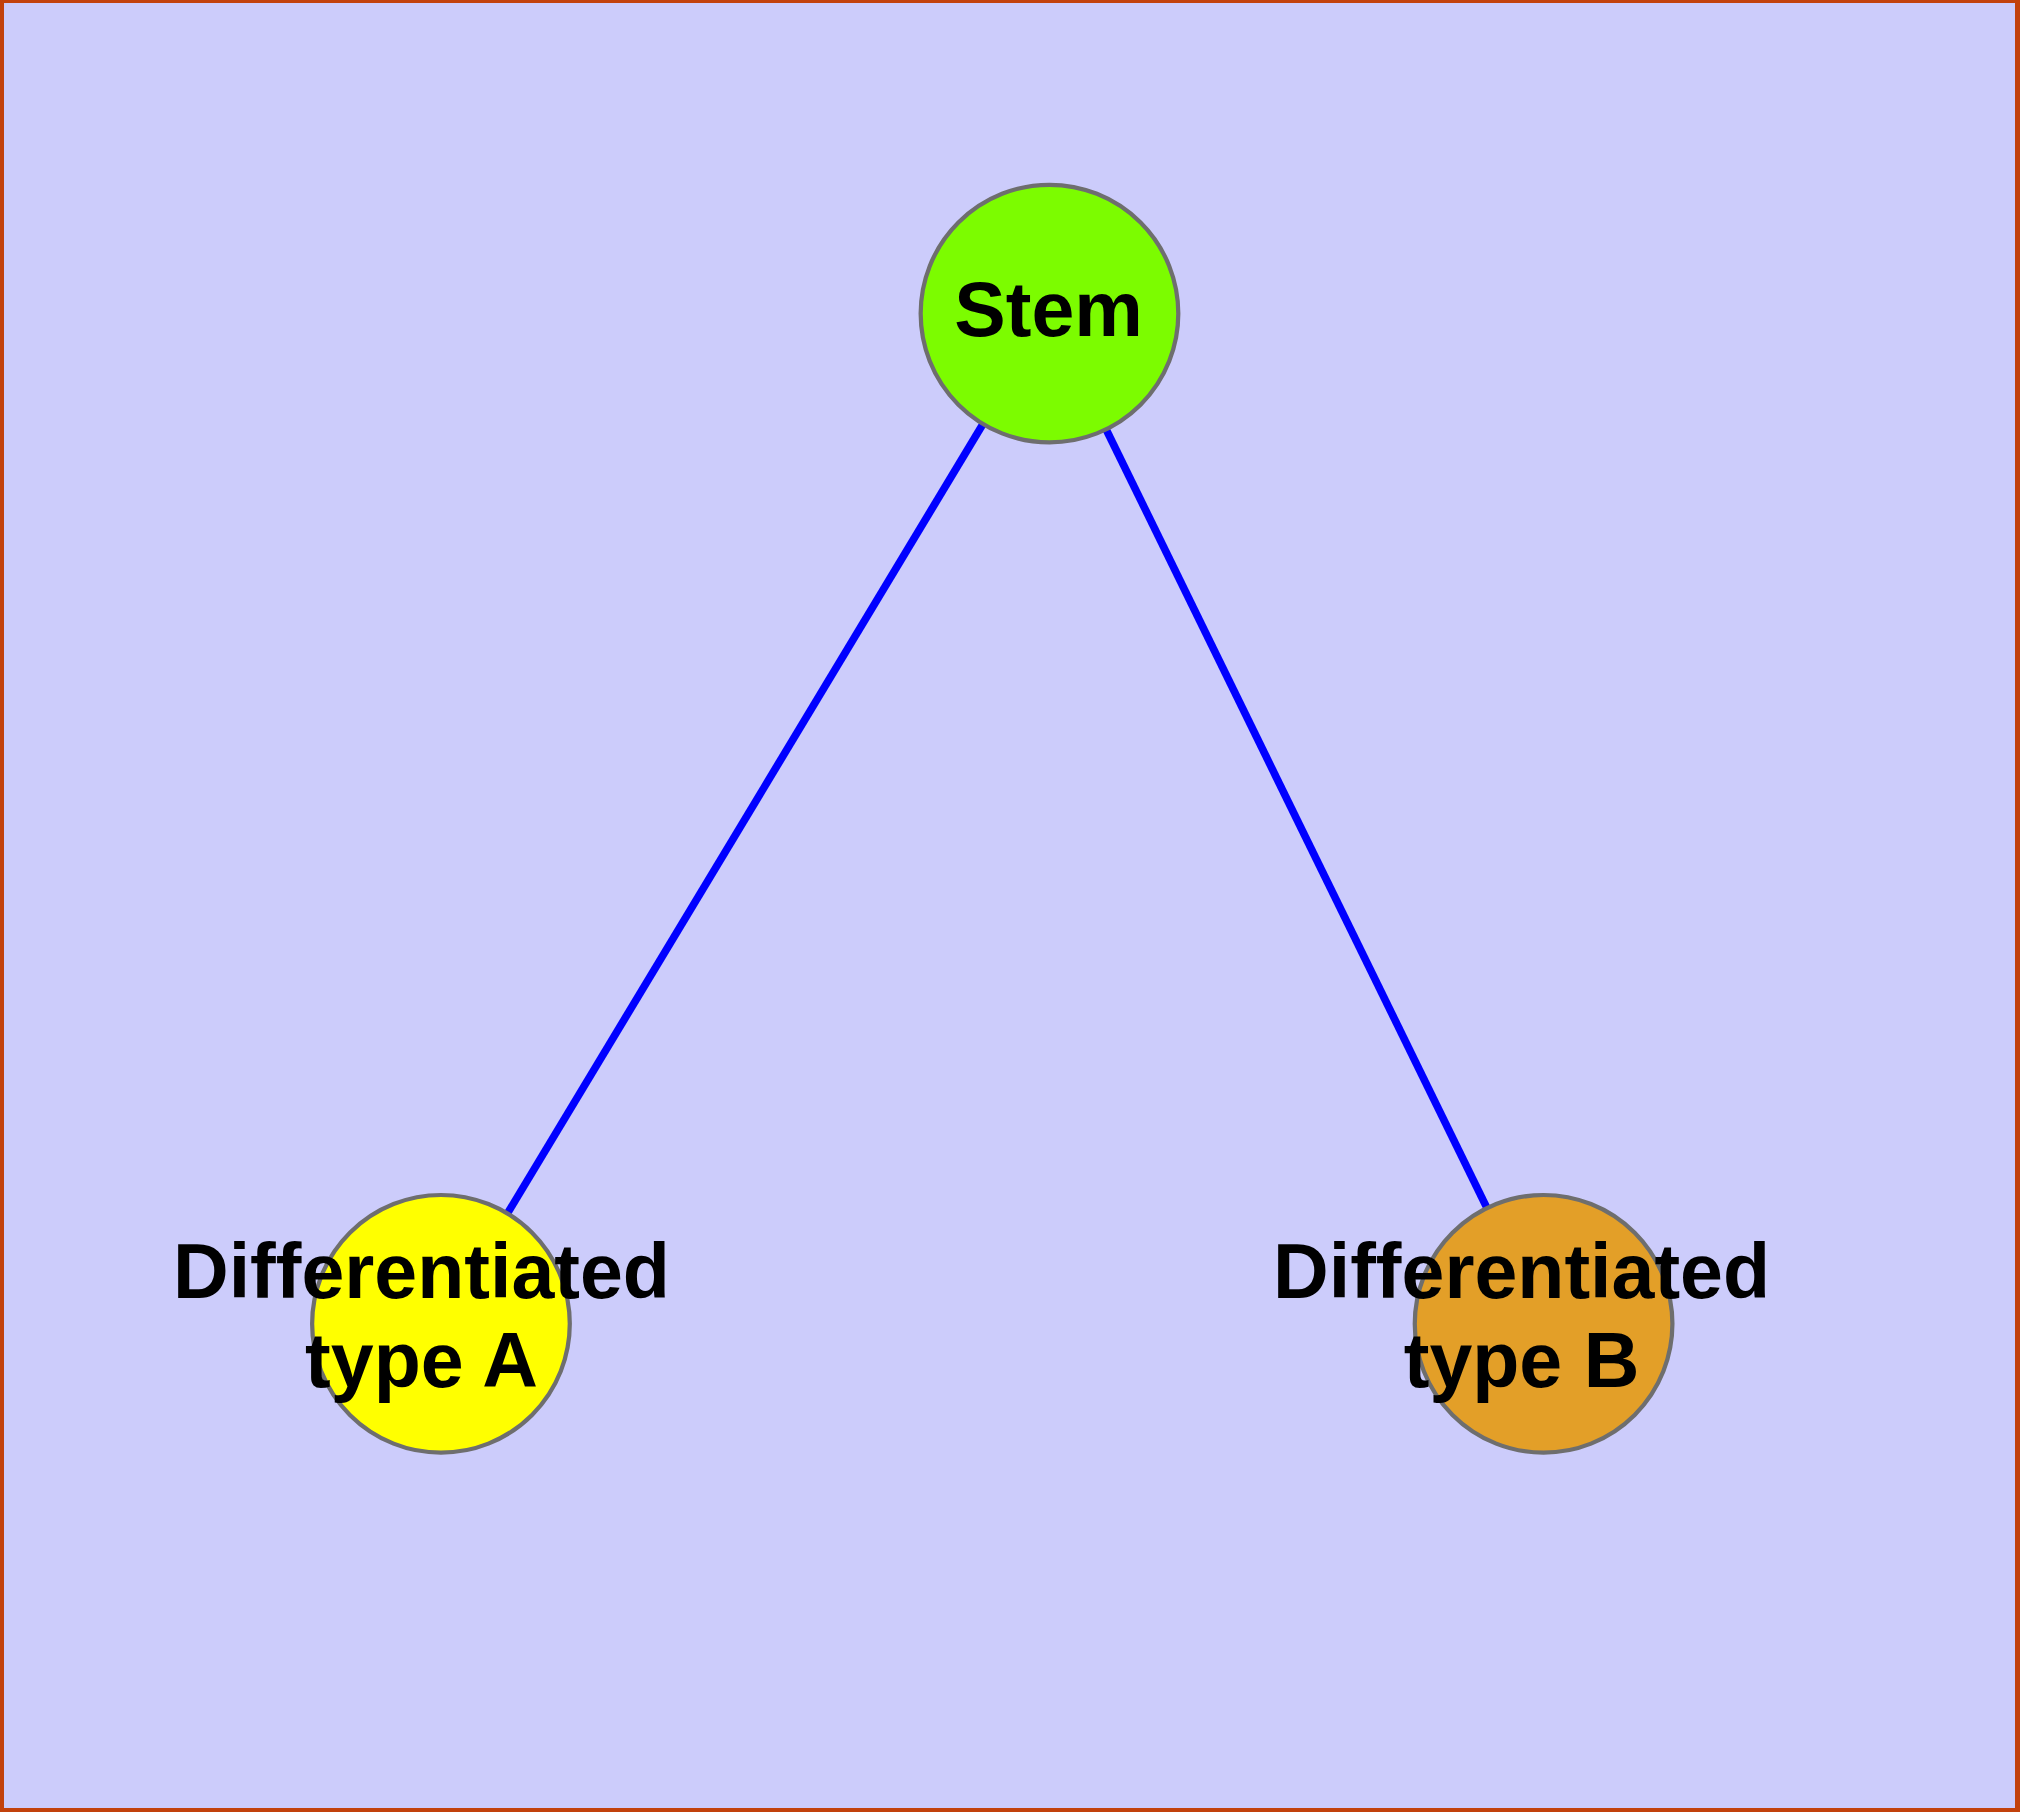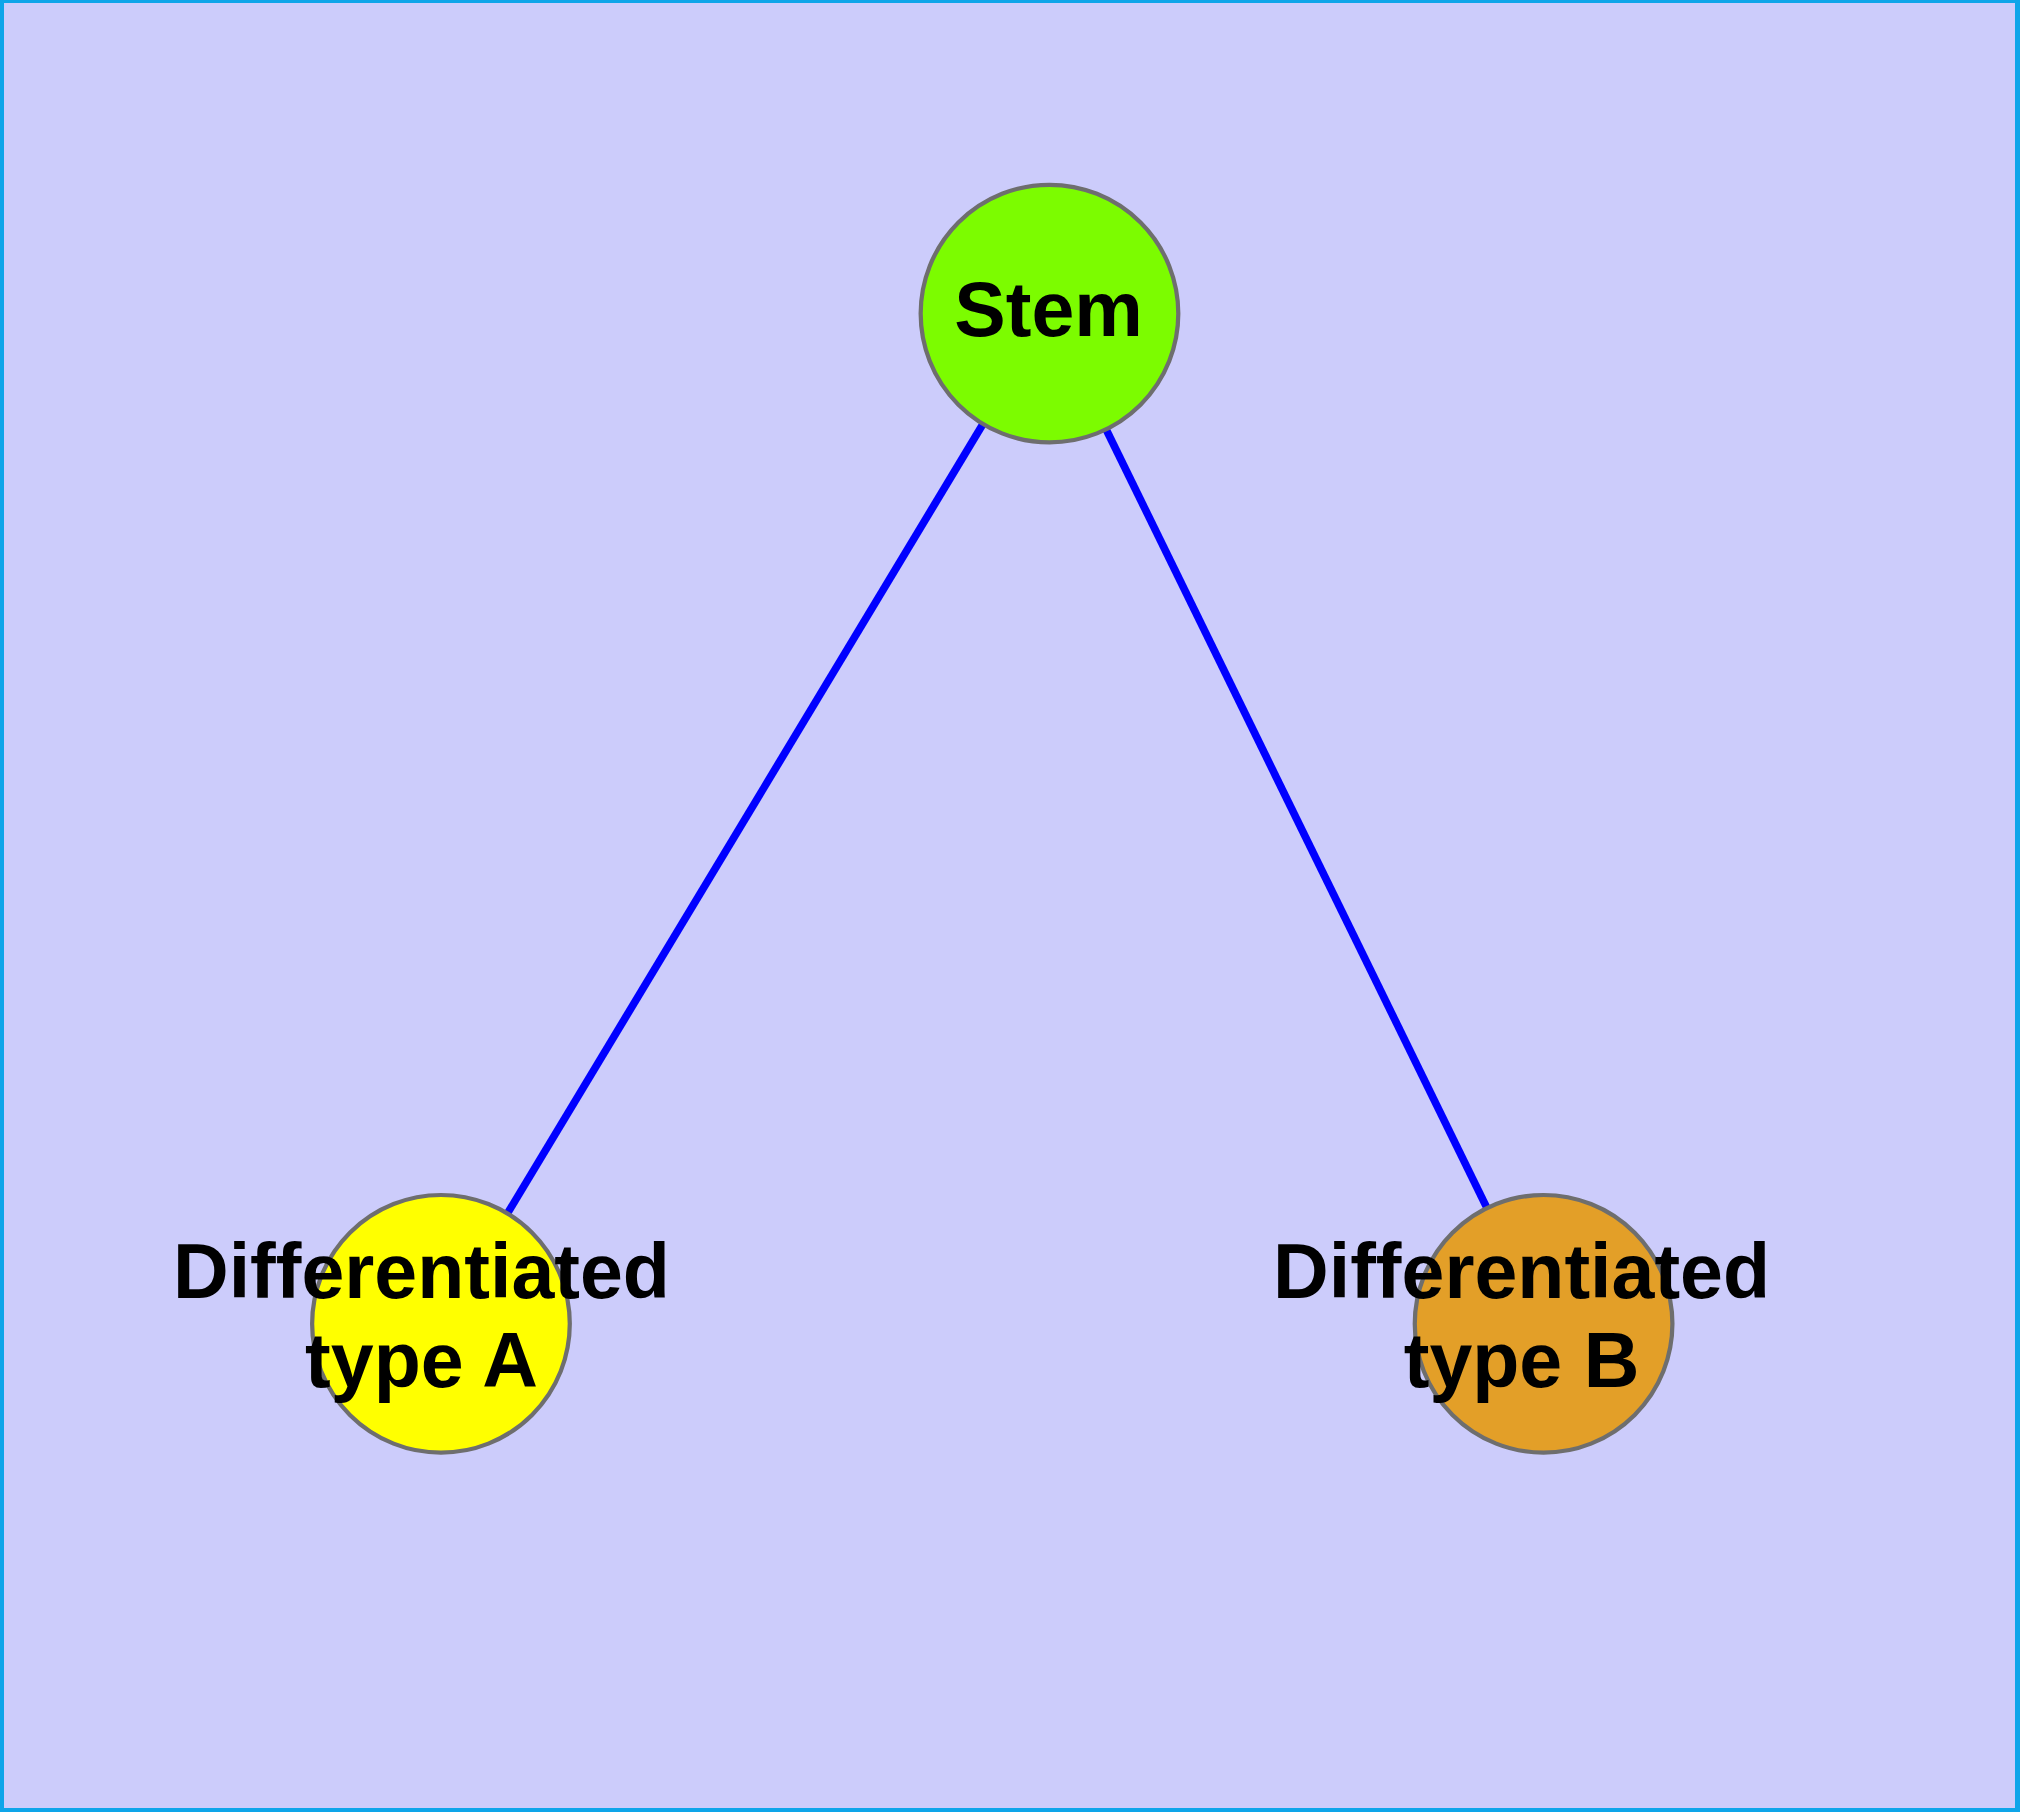--- a/index.html
+++ b/index.html
@@ -39,21 +39,21 @@
     font-family: "Liberation Sans", sans-serif;
     font-weight: bold;
     font-size: 91px;
     fill: #000000;
     dominant-baseline: middle;
   }
 </style>
 </head>
 <body>
 
-<div id="canvas" style="background: #0ea5e9; text-decoration: underline;">
+<div id="canvas" style="background: #c2410c; text-decoration: underline;">
 
   <div id="plot-background" style="background: rgb(204, 204, 251);"></div>
 
   <svg id="graph-svg" viewBox="0 0 2384 2138" xmlns="http://www.w3.org/2000/svg">
 
     <g>
       <line class="edge" id="edge-0" x1="1161.635771526279" y1="496.7773820900769" x2="596.3642284737208" y2="1435.222617909923" stroke="#0000ff" stroke-width="9" stroke-linecap="butt"></line>
       <line class="edge" id="edge-1" x1="1303.0251034267073" y1="502.95012570263333" x2="1755.9748965732927" y2="1429.0498742973666" stroke="#0000ff" stroke-width="9" stroke-linecap="butt"></line>
     </g>
 

